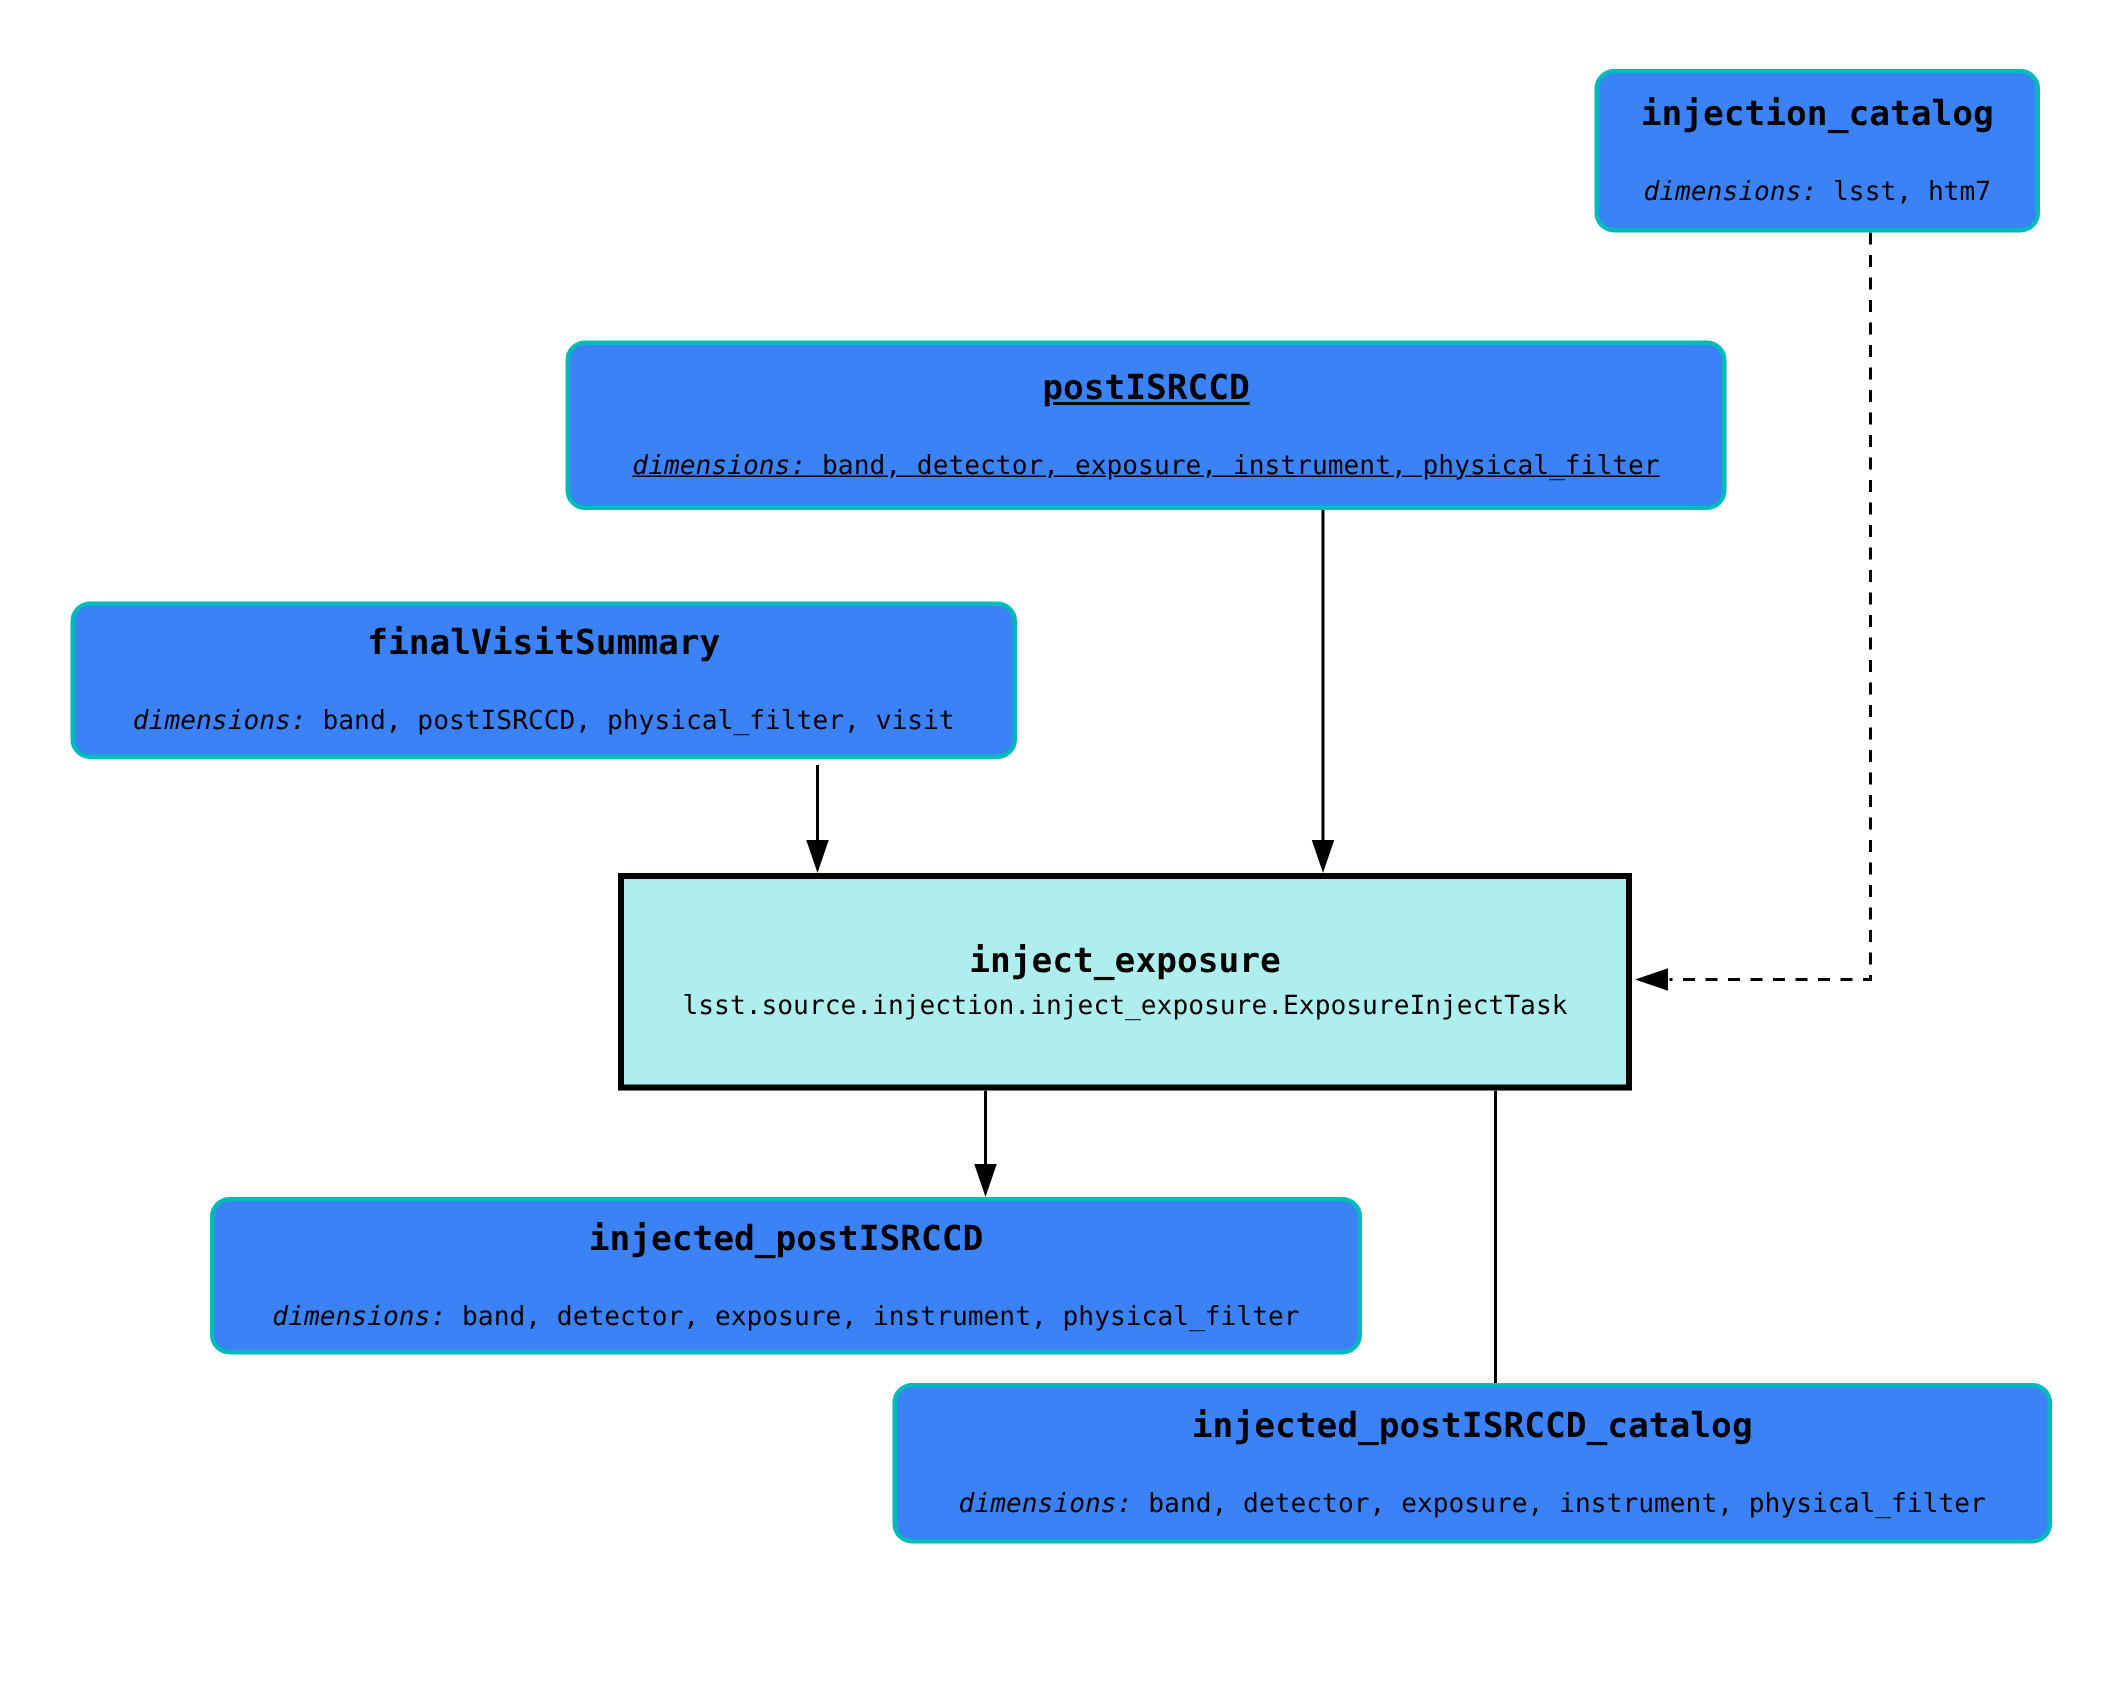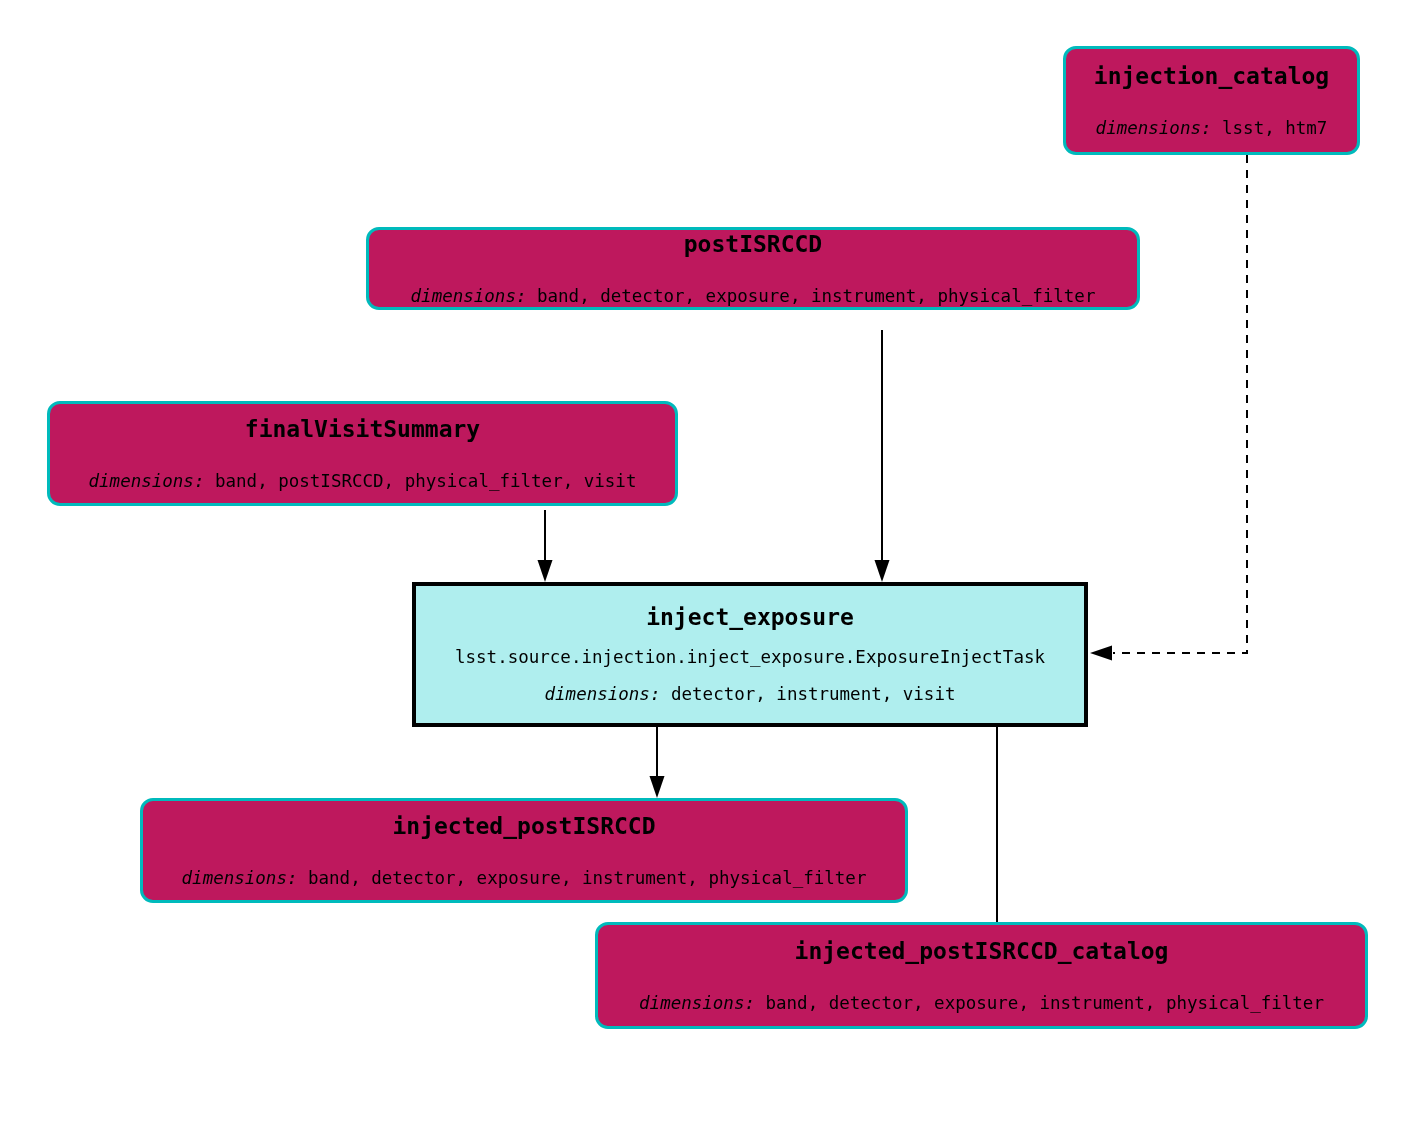--- a/index.html
+++ b/index.html
@@ -38,30 +38,30 @@
   .node {
     position: absolute;
     display: flex;
     flex-direction: column;
     align-items: center;
     justify-content: center;
     text-align: center;
     box-sizing: border-box;
   }
   .node.dataset {
-    background: #be185d;
+    background: #3b82f6;
     border: 3px solid #00babc;
     border-radius: 13px;
     gap: 27px;
   }
   .node.task {
     background: #afeeee;
     border: 4px solid #000000;
     border-radius: 0;
-    gap: 15px;
+    gap: 5px;
   }
   .node-title {
     font-weight: bold;
     font-size: 23px;
     line-height: 27px;
     white-space: nowrap;
   }
   .node-line {
     font-size: 17.5px;
     line-height: 22px;
@@ -105,43 +105,39 @@
   </svg>
 
   <div class="node dataset" style="left:1063px; top:46px; width:297px; height:109px;">
     <div class="node-title">injection_catalog</div>
     <div class="node-line">
       <span class="dims-label">dimensions:</span>
       <span>lsst, htm7</span>
     </div>
   </div>
 
-  <div class="node dataset" style="left:366px; top:227px; width:774px; height:83px;">
+  <div class="node dataset" style="left:377px; top:227px; width:774px; height:113px;text-decoration:underline;">
     <div class="node-title">postISRCCD</div>
     <div class="node-line">
       <span class="dims-label">dimensions:</span>
       <span>band, detector, exposure, instrument, physical_filter</span>
     </div>
   </div>
 
   <div class="node dataset" style="left:47px; top:401px; width:631px; height:105px;">
     <div class="node-title">finalVisitSummary</div>
     <div class="node-line">
       <span class="dims-label">dimensions:</span>
       <span>band, postISRCCD, physical_filter, visit</span>
     </div>
   </div>
 
   <div class="node task" style="left:412px; top:582px; width:676px; height:145px;">
     <div class="node-title">inject_exposure</div>
     <div class="node-line">lsst.source.injection.inject_exposure.ExposureInjectTask</div>
-    <div class="node-line">
-      <span class="dims-label">dimensions:</span>
-      <span>detector, instrument, visit</span>
-    </div>
   </div>
 
   <div class="node dataset" style="left:140px; top:798px; width:768px; height:105px;">
     <div class="node-title">injected_postISRCCD</div>
     <div class="node-line">
       <span class="dims-label">dimensions:</span>
       <span>band, detector, exposure, instrument, physical_filter</span>
     </div>
   </div>
 

